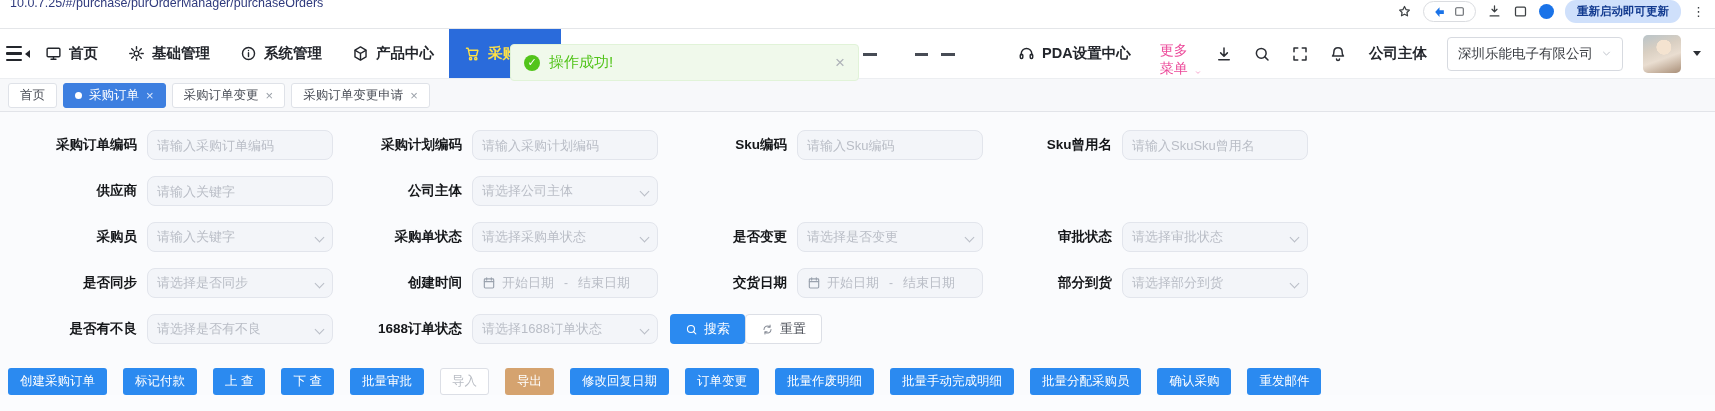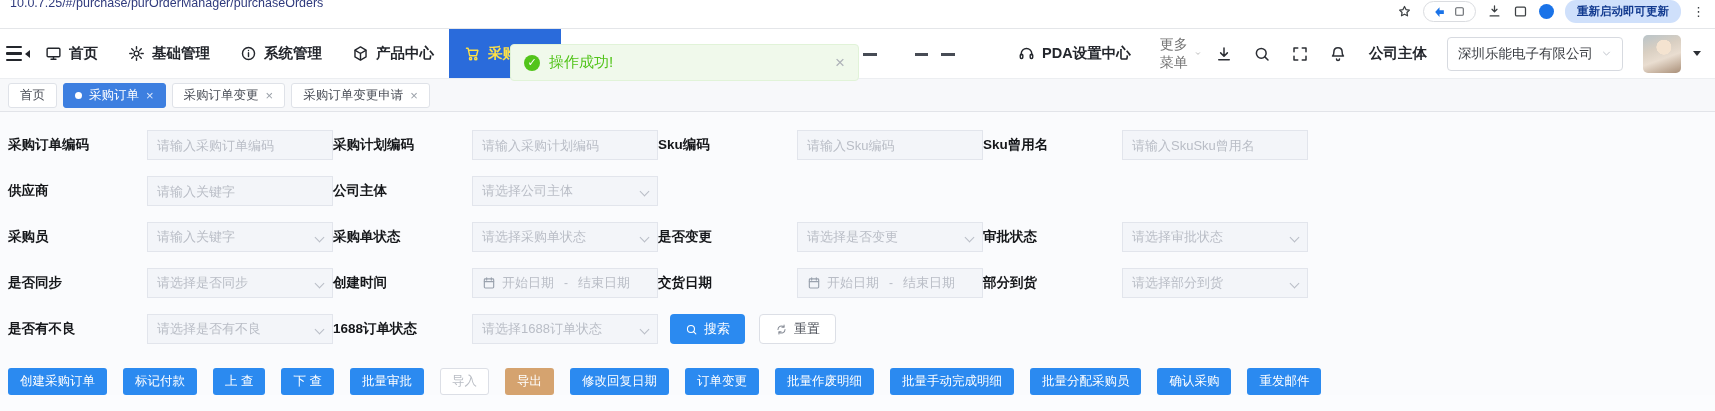--- a/index.html
+++ b/index.html
@@ -28,21 +28,21 @@
   .hamburger{width:42px;display:flex;align-items:center;justify-content:center;gap:3px;cursor:pointer}
   .hb-bars{display:flex;flex-direction:column;gap:4px}
   .hb-bars i{display:block;width:16px;height:2.4px;background:#23262c;border-radius:1px}
   .hb-caret{width:0;height:0;border-top:4px solid transparent;border-bottom:4px solid transparent;border-right:5px solid #23262c}
   .nav-item{display:flex;align-items:center;gap:7px;padding:0 15px;font-size:14.5px;font-weight:700;color:#23262c;white-space:nowrap;cursor:pointer}
   .nav-item .nicon{width:17px;height:17px}
   .nav-item.active{background:var(--nav-blue);color:#fde047}
   .nav-gap{flex:0 0 330px;position:relative}
   .nav-gap .smudge{position:absolute;top:24px;left:8px;width:300px;height:3px;
     background:repeating-linear-gradient(90deg,#474c55 0 13px,transparent 13px 26px,#474c55 26px 40px,transparent 40px 78px)}
-  .more-menu{display:flex;align-items:center;gap:5px;color:#737373;font-size:14px;font-weight:400;padding:0 14px;cursor:pointer}
+  .more-menu{display:flex;align-items:flex-end;gap:5px;color:#ec4899;font-size:14px;font-weight:400;padding:0 14px;cursor:pointer}
   .more-menu .nicon{width:11px;height:11px}
   .nav-right{margin-left:auto;display:flex;align-items:center;gap:20px;padding-right:14px}
   .tool-icon{width:18px;height:18px;color:#2c2f35;cursor:pointer}
   .company-label{font-size:14.5px;font-weight:700;color:#23262c;white-space:nowrap;margin-left:2px}
   .company-select{width:176px;height:34px;border:1px solid #d7dae0;border-radius:4px;background:#fff;display:flex;align-items:center;padding:0 10px;gap:6px;cursor:pointer}
   .company-select .val{font-size:13.5px;color:#3a3d42;flex:1;white-space:nowrap}
   .company-select .chev{width:11px;height:11px;color:#b9bdc6}
   .avatar{width:38px;height:38px;border-radius:5px;background:
     radial-gradient(circle at 55% 32%,#f4e3d0 0 22%,transparent 23%),
     linear-gradient(160deg,#b9c4c9 0%,#d9cfc2 35%,#e9ddd0 60%,#a98f78 100%);cursor:pointer}
@@ -62,32 +62,32 @@
     font-size:12.5px;color:#4a4e57;white-space:nowrap;cursor:pointer}
   .tab.active{background:var(--tab-blue);border-color:var(--tab-blue);color:#fff}
   .tab .dot{width:7px;height:7px;border-radius:50%;background:#fff}
   .tab .tclose{font-size:13px;color:#9aa0a8;line-height:1;cursor:pointer}
   .tab.active .tclose{color:#d9e6fb}
 
   
   .form{background:#fafbfd;padding:10px 0 0 8px}
   .frow{display:flex;align-items:center;height:46px}
   .fcell{display:flex;align-items:center;width:325px;flex:0 0 325px}
-  .flabel{flex:1;font-size:13.5px;font-weight:700;color:var(--label);margin-right:10px;white-space:nowrap}
-  .ffield{width:186px;flex:0 0 186px;height:30px;background:var(--field-bg);border:1px solid var(--field-bd);border-radius:0;
+  .flabel{flex:1;text-align:right;font-size:13.5px;font-weight:700;color:var(--label);margin-right:10px;white-space:nowrap}
+  .ffield{width:186px;flex:0 0 186px;height:30px;background:var(--field-bg);border:1px solid var(--field-bd);border-radius:8px;
     display:flex;align-items:center;padding:0 9px;gap:6px}
   .ffield input{border:none;outline:none;background:transparent;width:100%;font-size:13px;color:#3a3d42;font-family:inherit}
   .ffield input::placeholder{color:var(--ph)}
   .ffield .ph{font-size:13px;color:var(--ph);flex:1;white-space:nowrap;overflow:hidden}
   .chevron{width:7px;height:7px;border-right:1.6px solid var(--ph);border-bottom:1.6px solid var(--ph);transform:rotate(45deg);margin-left:auto;flex:0 0 auto}
   .cal{width:14px;height:14px;color:#9aa2ae;flex:0 0 auto}
   .dsep{color:var(--ph);font-size:12px;padding:0 4px}
   .btn{height:30px;display:flex;align-items:center;gap:6px;border-radius:4px;font-size:13px;padding:0 15px;cursor:pointer;white-space:nowrap}
   .btn-search{background:var(--btn-blue);color:#fff;margin-left:12px}
-  .btn-reset{background:#fff;border:1px solid #dcdfe6;color:#4a4e57;margin-left:14px}
+  .btn-reset{background:#fff;border:1px solid #dcdfe6;color:#4a4e57;}
   .btn .bicon2{width:13px;height:13px}
 
   
   .footer{display:flex;gap:16px;padding:16px 0 0 8px;background:#fafbfd}
   .fbtn{height:27px;display:flex;align-items:center;padding:0 11px;border-radius:3px;background:var(--btn-blue);
     color:#fff;font-size:12.5px;white-space:nowrap;cursor:pointer;border:1px solid transparent}
   .fbtn.disabled{background:#fff;border-color:#dcdfe6;color:#b9bdc4}
   .fbtn.export{background:var(--export-tan)}
 </style>
 </head>

